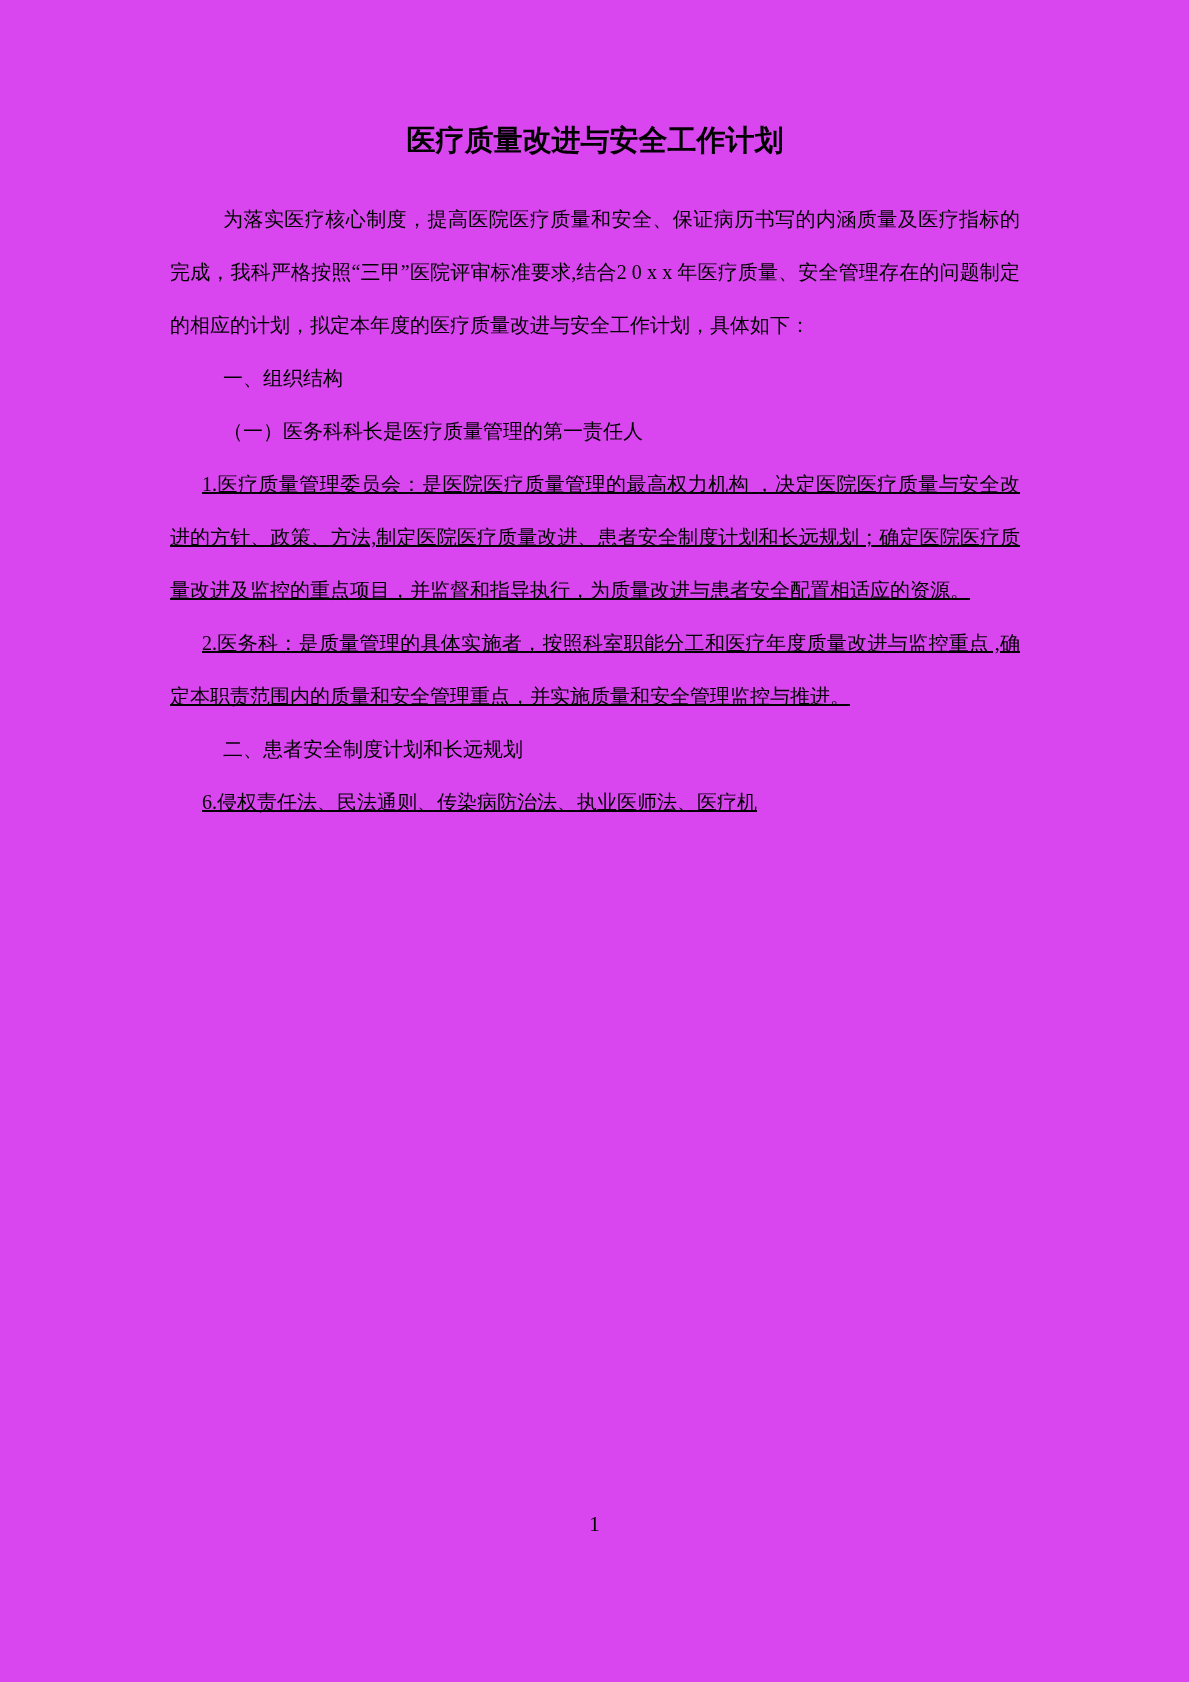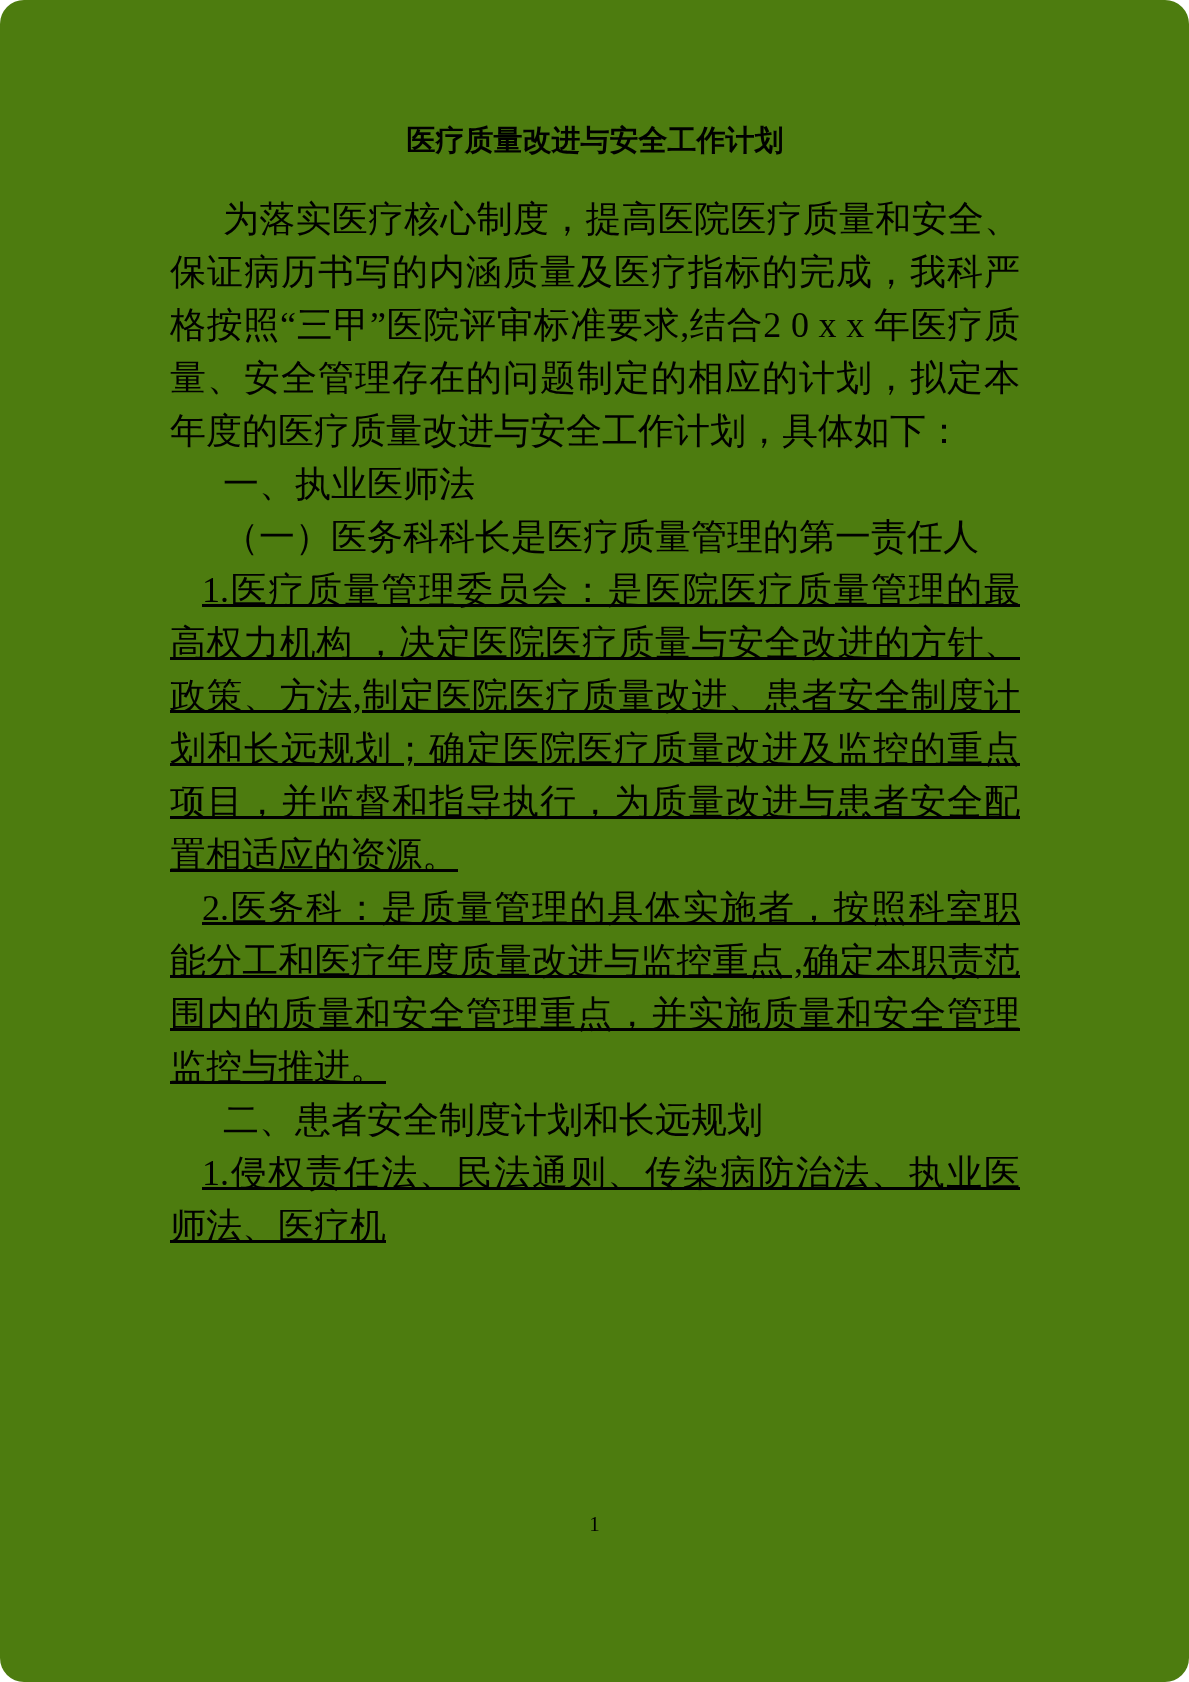--- a/index.html
+++ b/index.html
@@ -4,42 +4,41 @@
 <style>
   html, body {
     margin: 0;
     padding: 0;
     background: #ffffff;
   }
   .page {
     position: relative;
     width: 1189px;
     height: 1682px;
-    background: #4d7c0f;
+    background: #d946ef;
     color: #000000;
     font-family: "Liberation Serif", "DejaVu Serif", serif;
     overflow: hidden;
-    border-radius: 24px;
   }
   .content {
     position: absolute;
     left: 170px;
     top: 118px;
     width: 850px;
   }
   .doc-title {
     font-size: 29px;
     font-weight: bold;
     text-align: center;
     line-height: 44px;
     margin: 0 0 31px 0;
     letter-spacing: 0;
   }
   .content p {
-    font-size: 36px;
+    font-size: 20px;
     line-height: 53px;
     margin: 0;
     text-align: justify;
     word-break: break-all;
   }
   .content p.ind2 { text-indent: 53px; }
   .content p.ind1 { text-indent: 32px; text-decoration: underline; }
   .page-number {
     position: absolute;
     left: 0;
@@ -52,29 +51,29 @@
 </style>
 </head>
 <body>
 
 <div class="page">
   <div class="content">
     <h1 class="doc-title">医疗质量改进与安全工作计划</h1>
 
     <p class="ind2">为落实医疗核心制度，提高医院医疗质量和安全、保证病历书写的内涵质量及医疗指标的完成，我科严格按照“三甲”医院评审标准要求,结合2 0 x x 年医疗质量、安全管理存在的问题制定的相应的计划，拟定本年度的医疗质量改进与安全工作计划，具体如下：</p>
 
-    <p class="ind2">一、执业医师法</p>
+    <p class="ind2">一、组织结构</p>
 
     <p class="ind2">（一）医务科科长是医疗质量管理的第一责任人</p>
 
 
     <p class="ind1">1.医疗质量管理委员会：是医院医疗质量管理的最高权力机构 ，决定医院医疗质量与安全改进的方针、政策、方法,制定医院医疗质量改进、患者安全制度计划和长远规划；确定医院医疗质量改进及监控的重点项目，并监督和指导执行，为质量改进与患者安全配置相适应的资源。</p>
 
     <p class="ind1">2.医务科：是质量管理的具体实施者，按照科室职能分工和医疗年度质量改进与监控重点 ,确定本职责范围内的质量和安全管理重点，并实施质量和安全管理监控与推进。</p>
 
 
     <p class="ind2">二、患者安全制度计划和长远规划</p>
 
-    <p class="ind1">1.侵权责任法、民法通则、传染病防治法、执业医师法、医疗机</p>
+    <p class="ind1">6.侵权责任法、民法通则、传染病防治法、执业医师法、医疗机</p>
   </div>
 
   <div class="page-number">1</div>
 </div>
 
 </body></html>

